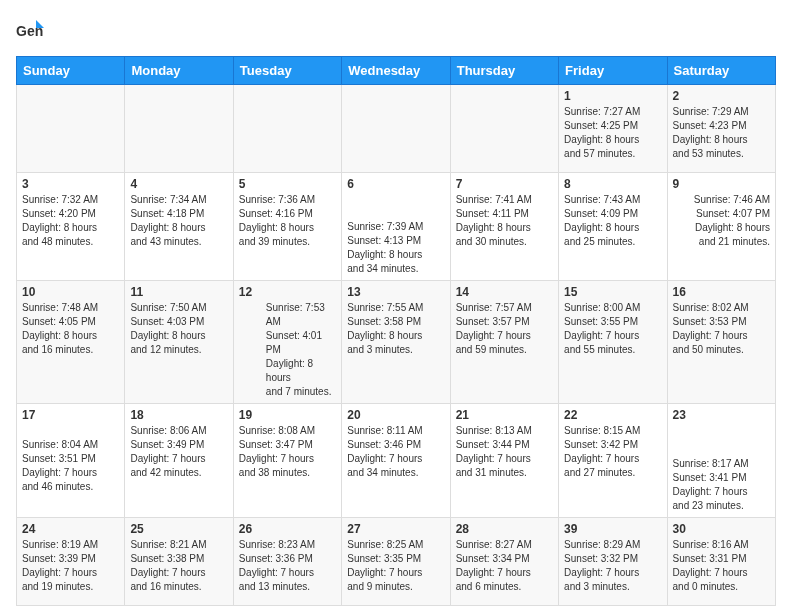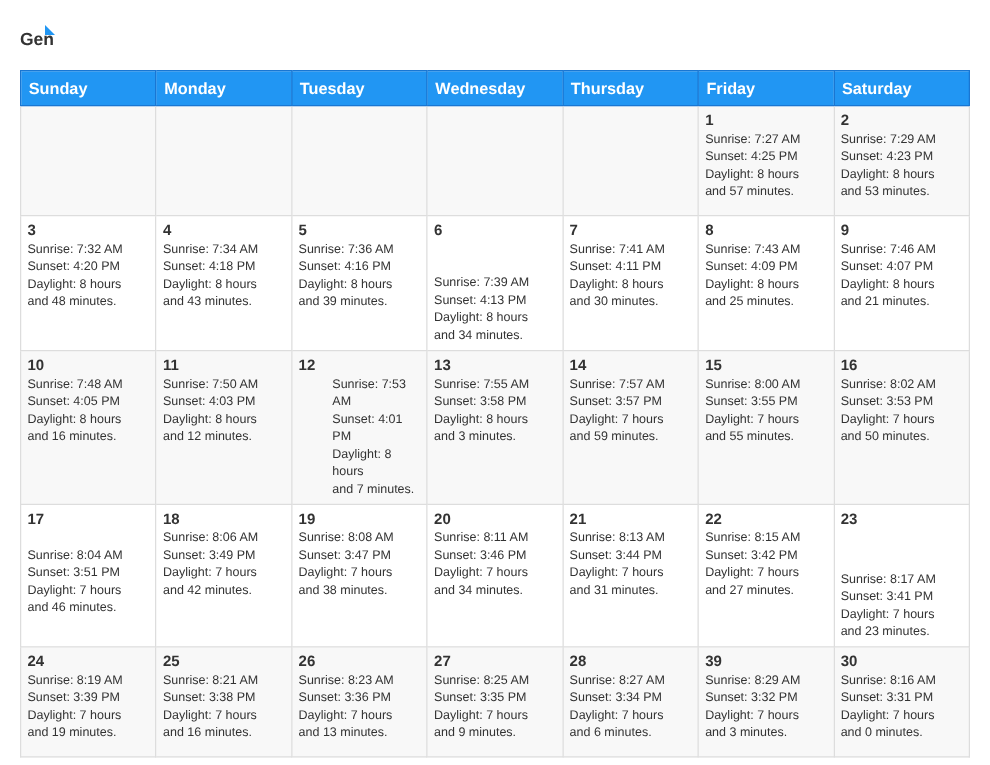--- a/index.html
+++ b/index.html
@@ -175,21 +175,21 @@
         </td>
         <td>
           <span class="day-number">8</span>
           <div class="day-info" style="white-space: pre-line;">Sunrise: 7:43 AM
 Sunset: 4:09 PM
 Daylight: 8 hours
 and 25 minutes.</div>
         </td>
         <td>
           <span class="day-number">9</span>
-          <div class="day-info" style="white-space: pre-line;">Sunrise: 7:46 AM
+          <div class="day-info" style="white-space: pre-line; text-align: right;">Sunrise: 7:46 AM
 Sunset: 4:07 PM
 Daylight: 8 hours
 and 21 minutes.</div>
         </td>
       </tr>
       <tr>
         <td>
           <span class="day-number">10</span>
           <div class="day-info" style="white-space: pre-line;">Sunrise: 7:48 AM
 Sunset: 4:05 PM

